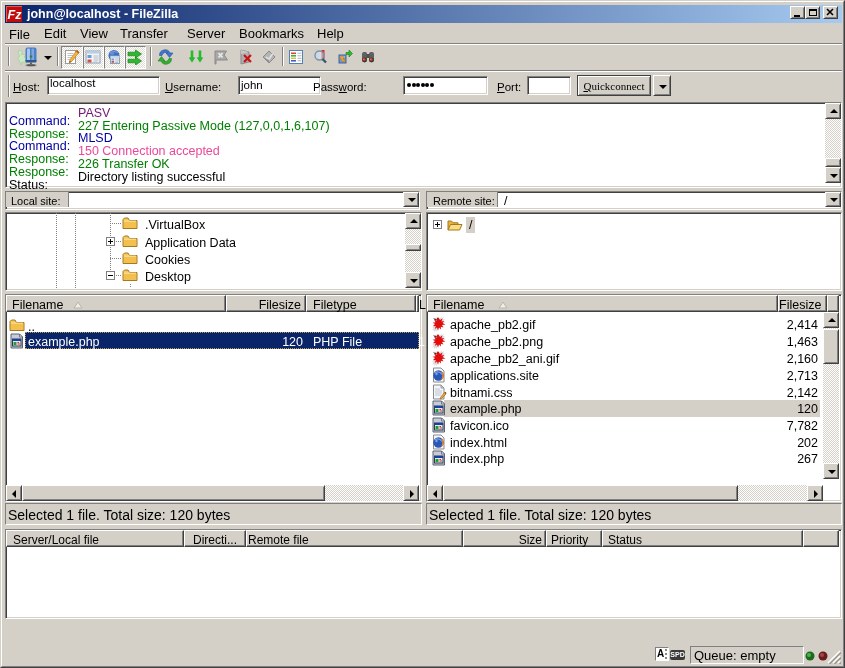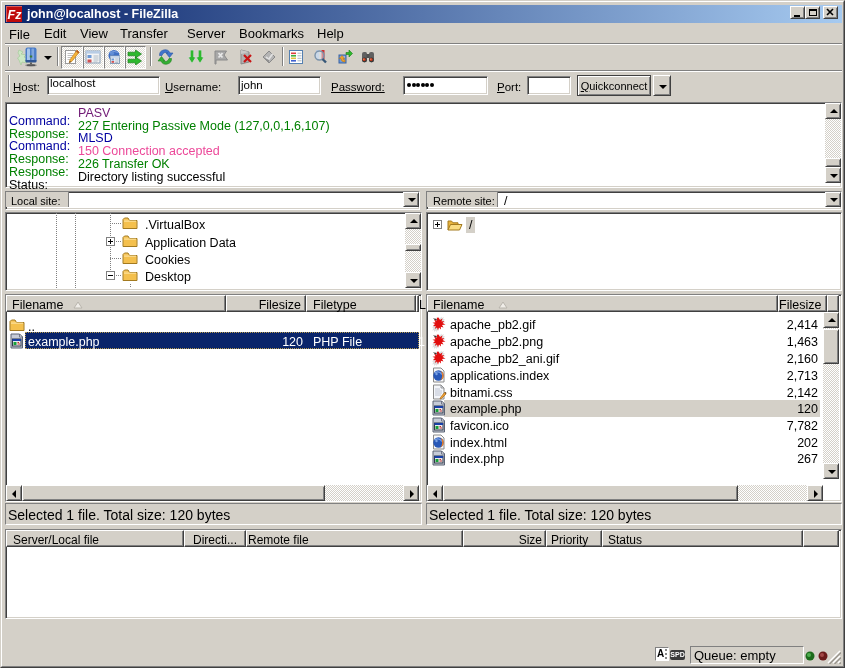--- a/index.html
+++ b/index.html
@@ -251,33 +251,33 @@
  <div class="abs" id="qcbar" style="left:4px; top:71px; width:837px; height:28px; font-size:11.5px;">
   <div class="abs" style="left:3px; top:3px; width:2px; height:22px; border-left:1px solid #808080; border-right:1px solid #fff;"></div>
   <div class="abs" style="left:8px; top:9px;"><u>H</u>ost:</div>
   <div class="abs sunk2" style="left:42px; top:4px; width:113px; height:19px; background:#fff;">
     <div class="abs" style="left:2px; top:0;">localhost</div>
   </div>
   <div class="abs" style="left:160px; top:9px;"><u>U</u>sername:</div>
   <div class="abs sunk2" style="left:233px; top:4px; width:83px; height:19px; background:#fff;">
     <div class="abs" style="left:2px; top:2px;">john</div>
   </div>
-  <div class="abs" style="left:326px; top:9px;text-decoration:underline;">Pass<u>w</u>ord:</div>
+  <div class="abs" style="left:308px; top:9px;">Pass<u>w</u>ord:</div>
   <div class="abs sunk2" style="left:398px; top:4px; width:85px; height:19px; background:#fff;">
     <div class="abs" style="left:3px; top:6px; width:4px; height:4px; border-radius:2px; background:#000;"></div>
         <div class="abs" style="left:8px; top:6px; width:4px; height:4px; border-radius:2px; background:#000;"></div>
         <div class="abs" style="left:12px; top:6px; width:4px; height:4px; border-radius:2px; background:#000;"></div>
         <div class="abs" style="left:17px; top:6px; width:4px; height:4px; border-radius:2px; background:#000;"></div>
         <div class="abs" style="left:21px; top:6px; width:4px; height:4px; border-radius:2px; background:#000;"></div>
         <div class="abs" style="left:26px; top:6px; width:4px; height:4px; border-radius:2px; background:#000;"></div>
   </div>
   <div class="abs" style="left:492px; top:9px;"><u>P</u>ort:</div>
   <div class="abs sunk2" style="left:522px; top:4px; width:44px; height:19px; background:#fff;"></div>
   <div class="abs btnface" style="left:572px; top:3px; width:74px; height:21px; text-align:center; border:1px solid #404040; box-shadow: inset 1px 1px 0 #fff, inset -1px -1px 0 #808080;">
-    <div style="margin-top:4px; font-size:11px;"><u>Q</u>uickconnect</div>
+    <div style="margin-top:4px; font-size:11px;font-family:Liberation Serif, serif;"><u>Q</u>uickconnect</div>
   </div>
   <div class="abs raise2 btnface" style="left:648px; top:3px; width:18px; height:21px;">
     <div class="arr arr-dn" style="left:5px; top:9px;"></div>
   </div>
  </div>
 
  <div class="abs sunk2" id="log" style="left:4px; top:101px; width:837px; height:86px; background:#fff;">
   <div class="abs" style="left:3px; top:12px; line-height:12.7px; white-space:pre;"><span style="color:#0000a0;">Command:</span>
 <span style="color:#008000;">Response:</span>
 <span style="color:#0000a0;">Command:</span>
@@ -435,21 +435,21 @@
    <div class="abs" style="left:23px; top:40px;">apache_pb2.png</div>
    <div class="abs" style="left:320px; top:40px; width:71px; text-align:right;">1,463</div>
    <div class="abs" style="left:4px; top:55px;"><svg width="16" height="16">
           <use href="#i-apache"></use>
         </svg></div>
    <div class="abs" style="left:23px; top:57px;">apache_pb2_ani.gif</div>
    <div class="abs" style="left:320px; top:57px; width:71px; text-align:right;">2,160</div>
    <div class="abs" style="left:4px; top:72px;"><svg width="16" height="16">
           <use href="#i-html"></use>
         </svg></div>
-   <div class="abs" style="left:23px; top:74px;">applications.index</div>
+   <div class="abs" style="left:23px; top:74px;">applications.site</div>
    <div class="abs" style="left:320px; top:74px; width:71px; text-align:right;">2,713</div>
    <div class="abs" style="left:4px; top:89px;"><svg width="16" height="16">
           <use href="#i-css"></use>
         </svg></div>
    <div class="abs" style="left:23px; top:91px;">bitnami.css</div>
    <div class="abs" style="left:320px; top:91px; width:71px; text-align:right;">2,142</div>
    <div class="abs" style="left:17px; top:105px; width:376px; height:17px; background:#d4d0c8;"></div>
    <div class="abs" style="left:4px; top:105px;"><svg width="16" height="16">
           <use href="#i-php"></use>
         </svg></div>

